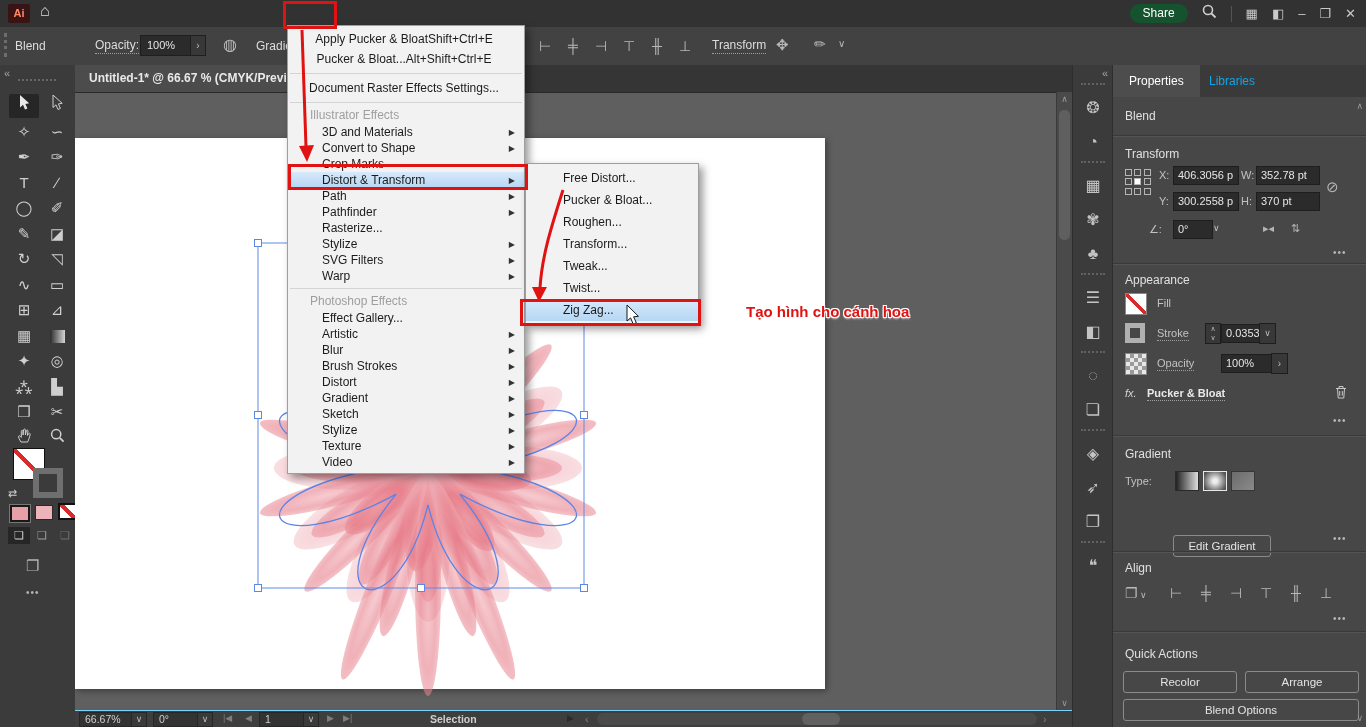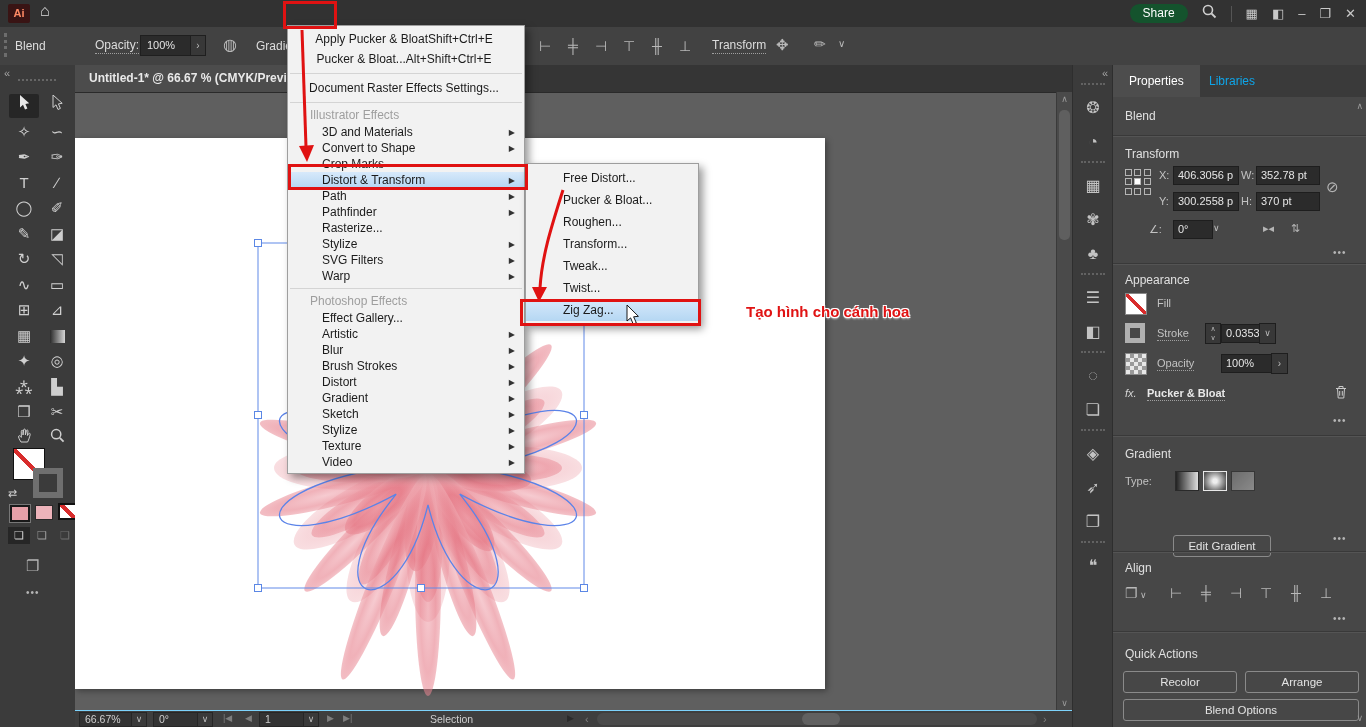--- a/index.html
+++ b/index.html
@@ -455,21 +455,21 @@
     <div class="sb-box" style="left:4px;width:44px;">66.67%</div>
     <div class="sb-chev" style="left:56px;">∨</div>
     <div class="sb-box" style="left:78px;width:40px;">0°</div>
     <div class="sb-chev" style="left:122px;">∨</div>
     <div class="sb-nav" style="left:148px;">|◀</div>
     <div class="sb-nav" style="left:170px;">◀</div>
     <div class="sb-box" style="left:184px;width:38px;">1</div>
     <div class="sb-chev" style="left:228px;">∨</div>
     <div class="sb-nav" style="left:252px;">▶</div>
     <div class="sb-nav" style="left:268px;">▶|</div>
-    <div style="position:absolute;left:355px;top:2px;">Selection</div>
+    <div style="position:absolute;left:355px;top:2px;font-weight:bold;">Selection</div>
     <div class="sb-nav" style="left:492px;color:#2a2a2a;">▶</div>
     <div class="sb-nav" style="left:510px;font-size:11px;">‹</div>
     <div style="position:absolute;left:522px;top:2px;width:440px;height:12px;background:#4a4a4a;border-radius:6px;">
       <div style="position:absolute;left:205px;top:0;width:38px;height:12px;background:#616161;border-radius:6px;"></div>
     </div>
     <div class="sb-nav" style="left:968px;font-size:11px;">›</div>
   </div>
 
   <div class="redbox" style="left:283px;top:1px;width:48px;height:22px;"></div>
   <div class="redbox" style="left:288px;top:164px;width:234px;height:20px;"></div>

